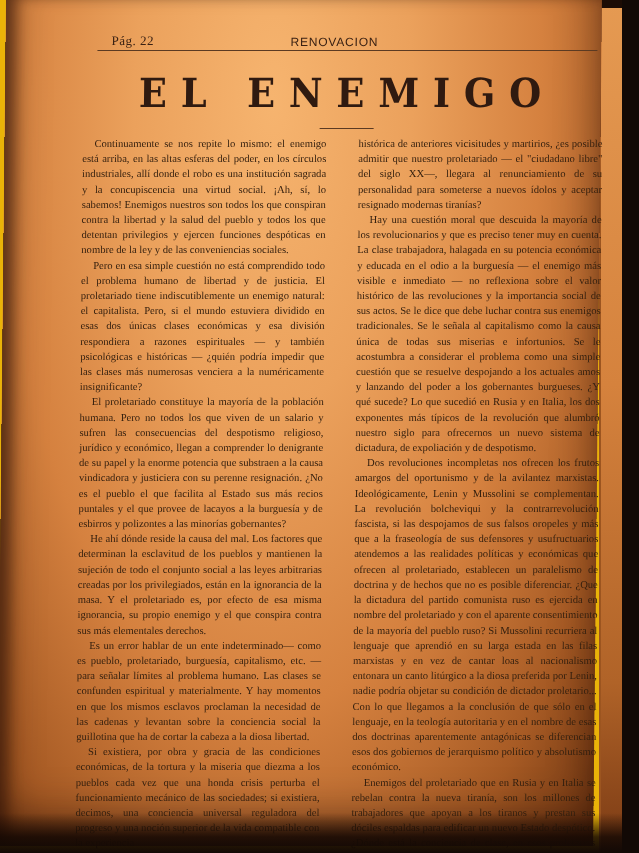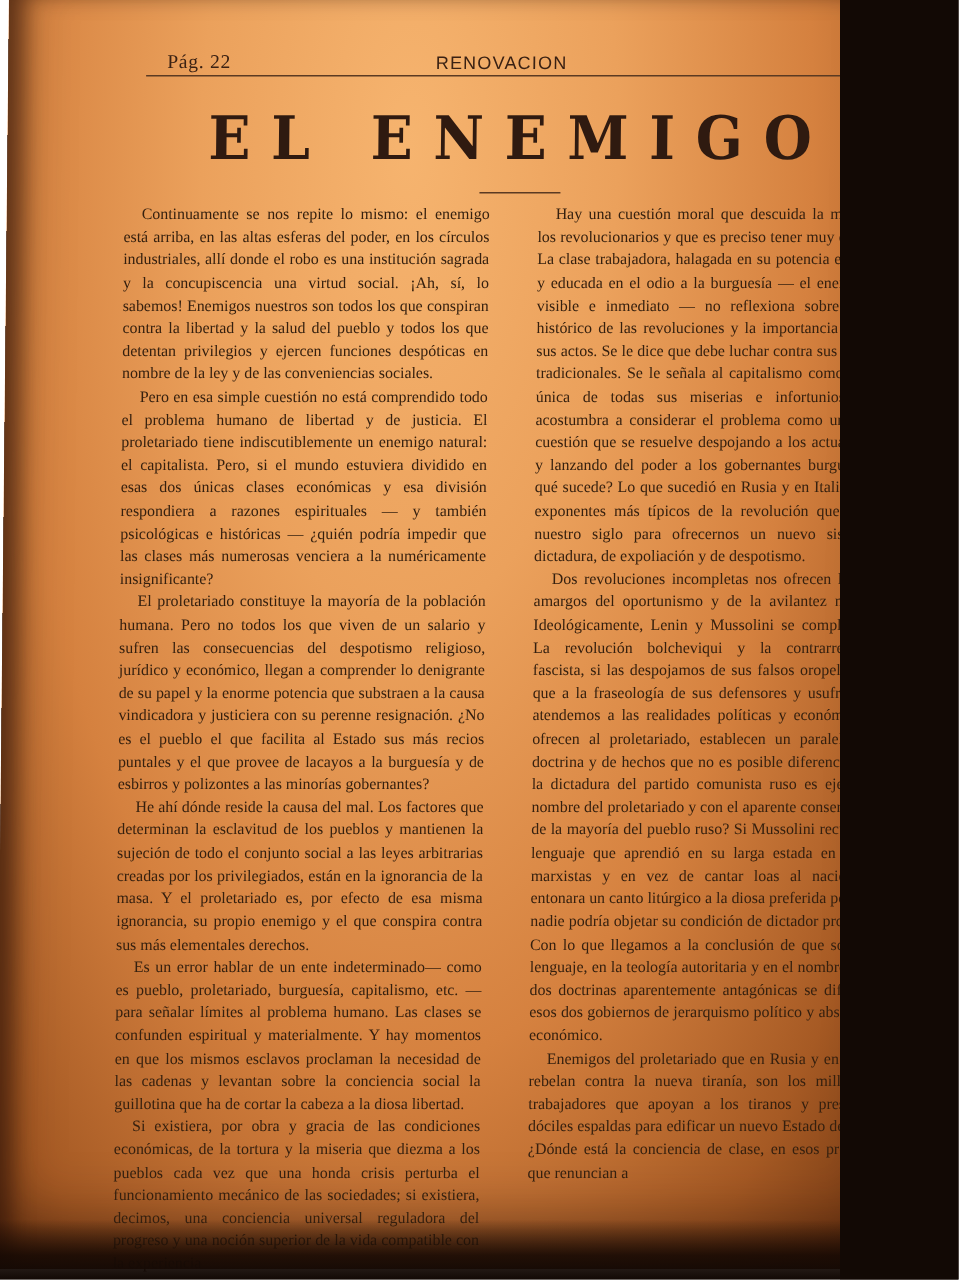--- a/index.html
+++ b/index.html
@@ -5,24 +5,24 @@
     html, body {
       margin: 0;
       padding: 0;
       width: 639px;
       height: 853px;
       overflow: hidden;
       background: #120905;
     }
     .scene {
       position: relative;
-      width: 560px;
+      width: 622px;
       height: 853px;
       overflow: hidden;
-      background: #ffffff;
+      background: #eab308;
     }
     .page {
       position: absolute;
       left: 6px;
       top: -4px;
       width: 596px;
       height: 850px;
       background:
         radial-gradient(ellipse at 45% 12%, #f6b46f 0%, #eba15c 30%, #d5813f 58%, #a65a24 82%, #6b3310 100%);
       box-shadow: inset 10px 0 14px rgba(40,15,5,0.55), inset 0 -30px 40px rgba(40,15,5,0.55);
@@ -145,20 +145,21 @@
       <div class="columns">
         <div class="col left">
           <p>Continuamente se nos repite lo mismo: el enemigo está arriba, en las altas esferas del poder, en los círculos industriales, allí donde el robo es una institución sagrada y la concupiscencia una virtud social. ¡Ah, sí, lo sabemos! Enemigos nuestros son todos los que conspiran contra la libertad y la salud del pueblo y todos los que detentan privilegios y ejercen funciones despóticas en nombre de la ley y de las conveniencias sociales.</p>
           <p>Pero en esa simple cuestión no está comprendido todo el problema humano de libertad y de justicia. El proletariado tiene indiscutiblemente un enemigo natural: el capitalista. Pero, si el mundo estuviera dividido en esas dos únicas clases económicas y esa división respondiera a razones espirituales — y también psicológicas e históricas — ¿quién podría impedir que las clases más numerosas venciera a la numéricamente insignificante?</p>
           <p>El proletariado constituye la mayoría de la población humana. Pero no todos los que viven de un salario y sufren las consecuencias del despotismo religioso, jurídico y económico, llegan a comprender lo denigrante de su papel y la enorme potencia que substraen a la causa vindicadora y justiciera con su perenne resignación. ¿No es el pueblo el que facilita al Estado sus más recios puntales y el que provee de lacayos a la burguesía y de esbirros y polizontes a las minorías gobernantes?</p>
           <p>He ahí dónde reside la causa del mal. Los factores que determinan la esclavitud de los pueblos y mantienen la sujeción de todo el conjunto social a las leyes arbitrarias creadas por los privilegiados, están en la ignorancia de la masa. Y el proletariado es, por efecto de esa misma ignorancia, su propio enemigo y el que conspira contra sus más elementales derechos.</p>
           <p>Es un error hablar de un ente indeterminado— como es pueblo, proletariado, burguesía, capitalismo, etc. — para señalar límites al problema humano. Las clases se confunden espiritual y materialmente. Y hay momentos en que los mismos esclavos proclaman la necesidad de las cadenas y levantan sobre la conciencia social la guillotina que ha de cortar la cabeza a la diosa libertad.</p>
           <p>Si existiera, por obra y gracia de las condiciones económicas, de la tortura y la miseria que diezma a los pueblos cada vez que una honda crisis perturba el funcionamiento mecánico de las sociedades; si existiera, decimos, una conciencia universal reguladora del progreso y una noción superior de la vida compatible con la experiencia</p>
         </div>
         <div class="col right">
+          <p class="cont">histórica de anteriores vicisitudes y martirios, ¿es posible admitir que nuestro proletariado — el "ciudadano libre" del siglo XX—, llegara al renunciamiento de su personalidad para someterse a nuevos ídolos y aceptar resignado modernas tiranías?</p>
           <p>Hay una cuestión moral que descuida la mayoría de los revolucionarios y que es preciso tener muy en cuenta. La clase trabajadora, halagada en su potencia económica y educada en el odio a la burguesía — el enemigo más visible e inmediato — no reflexiona sobre el valor histórico de las revoluciones y la importancia social de sus actos. Se le dice que debe luchar contra sus enemigos tradicionales. Se le señala al capitalismo como la causa única de todas sus miserias e infortunios. Se le acostumbra a considerar el problema como una simple cuestión que se resuelve despojando a los actuales amos y lanzando del poder a los gobernantes burgueses. ¿Y qué sucede? Lo que sucedió en Rusia y en Italia, los dos exponentes más típicos de la revolución que alumbró nuestro siglo para ofrecernos un nuevo sistema de dictadura, de expoliación y de despotismo.</p>
           <p>Dos revoluciones incompletas nos ofrecen los frutos amargos del oportunismo y de la avilantez marxistas. Ideológicamente, Lenin y Mussolini se complementan. La revolución bolcheviqui y la contrarrevolución fascista, si las despojamos de sus falsos oropeles y más que a la fraseología de sus defensores y usufructuarios atendemos a las realidades políticas y económicas que ofrecen al proletariado, establecen un paralelismo de doctrina y de hechos que no es posible diferenciar. ¿Que la dictadura del partido comunista ruso es ejercida en nombre del proletariado y con el aparente consentimiento de la mayoría del pueblo ruso? Si Mussolini recurriera al lenguaje que aprendió en su larga estada en las filas marxistas y en vez de cantar loas al nacionalismo entonara un canto litúrgico a la diosa preferida por Lenin, nadie podría objetar su condición de dictador proletario... Con lo que llegamos a la conclusión de que sólo en el lenguaje, en la teología autoritaria y en el nombre de esas dos doctrinas aparentemente antagónicas se diferencian esos dos gobiernos de jerarquismo político y absolutismo económico.</p>
           <p>Enemigos del proletariado que en Rusia y en Italia se rebelan contra la nueva tiranía, son los millones de trabajadores que apoyan a los tiranos y prestan sus dóciles espaldas para edificar un nuevo Estado despótico. ¿Dónde está la conciencia de clase, en esos proletarios que renuncian a</p>
         </div>
       </div>
     </div>
   </div>
 
   <div class="bottom-shadow"></div>
 </div>

